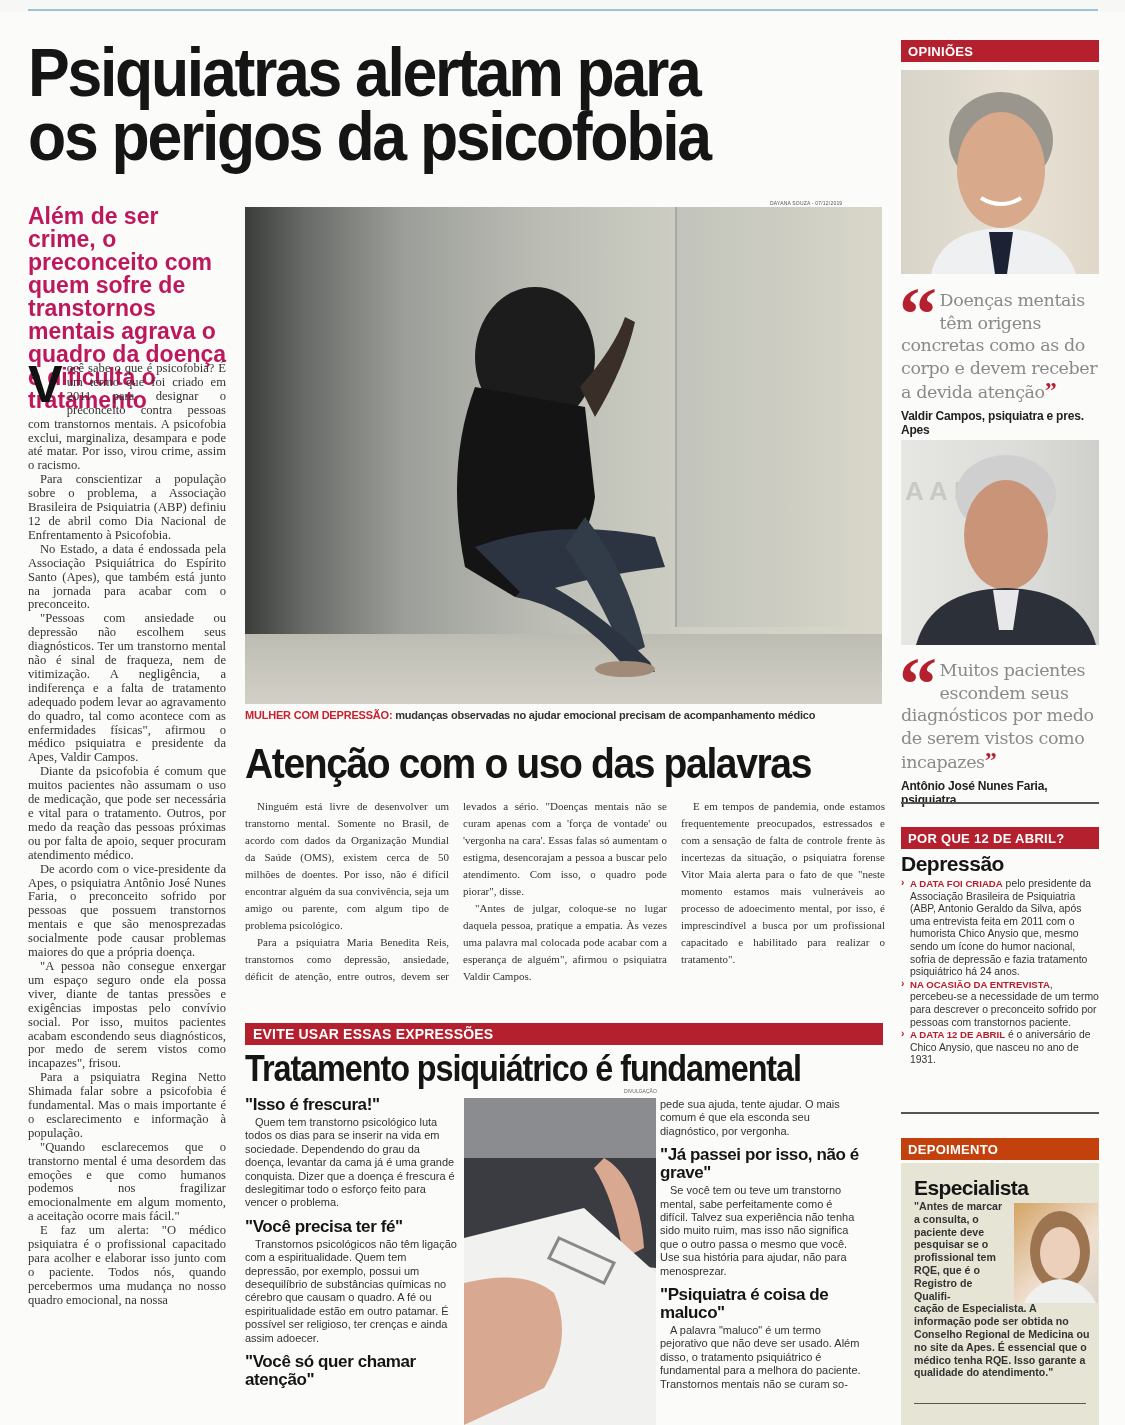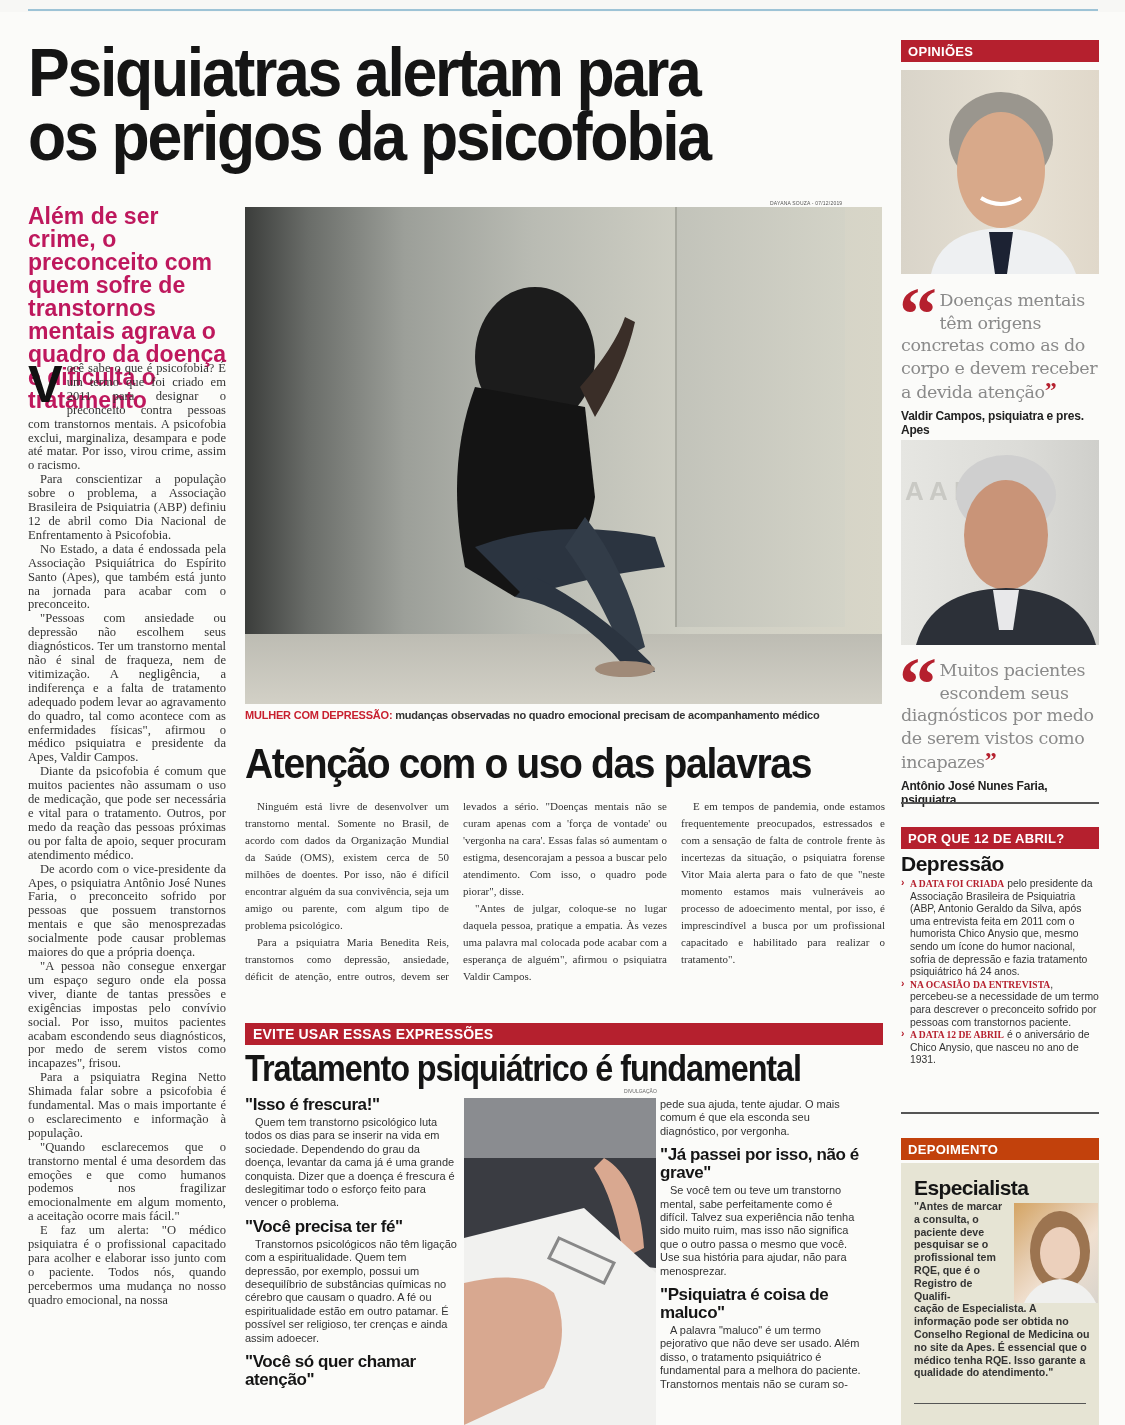--- a/index.html
+++ b/index.html
@@ -63,21 +63,21 @@
   .portrait-2 { top: 440px; height: 205px; background: linear-gradient(90deg, #e6e6e2, #dcdcd8 60%, #cfcfcb); }
   .quote { position: absolute; left: 901px; width: 198px; font-family: "DejaVu Serif", serif; font-size: 17.5px; line-height: 22.5px; color: #8a8a8a; font-weight: 300; letter-spacing: -0.4px; }
   .quote .qmark { float: left; font-family: "Liberation Serif", serif; font-weight: 700; color: #b5202e; font-size: 76px; line-height: 50px; margin: 0 3px -4px -2px; height: 46px; }
   .quote .qend { font-family: "Liberation Serif", serif; font-weight: 700; color: #b5202e; font-size: 24px; }
   .attrib { position: absolute; left: 901px; width: 198px; font-family: "Liberation Sans", sans-serif; font-weight: 700; font-size: 12px; color: #222; letter-spacing: -0.2px; }
   .rule { position: absolute; left: 901px; width: 198px; height: 2px; background: #555; }
   .side-title { position: absolute; left: 901px; font-family: "Liberation Sans", sans-serif; font-weight: 700; font-size: 21px; color: #151515; letter-spacing: -0.5px; }
   .side-list { position: absolute; left: 901px; top: 878px; width: 198px; font-family: "Liberation Sans", sans-serif; font-size: 10.4px; line-height: 12.6px; color: #333; }
   .side-list li { list-style: none; padding-left: 9px; position: relative; }
   .side-list li::before { content: "›"; position: absolute; left: 0; top: -1px; color: #b5202e; font-weight: 700; }
-  .side-list .lead { color: #b5202e; font-weight: 700; text-transform: uppercase; font-size: 9.6px; font-family: Liberation Serif, serif; }
+  .side-list .lead { color: #b5202e; font-weight: 700; text-transform: uppercase; font-size: 9.6px; }
   .depo-box { position: absolute; left: 901px; top: 1163px; width: 198px; height: 262px; background: #e6e4d4; }
   .depo-title { position: absolute; left: 914px; top: 1176px; font-family: "Liberation Sans", sans-serif; font-weight: 700; font-size: 21px; color: #151515; letter-spacing: -0.6px; }
   .depo-photo { position: absolute; left: 1014px; top: 1203px; width: 84px; height: 100px; background: linear-gradient(135deg, #d4a463 0%, #e4c8a8 35%, #f0e0d0 60%, #d9d4cc 100%); }
   .depo-text { position: absolute; left: 914px; top: 1200px; width: 180px; font-family: "Liberation Sans", sans-serif; font-size: 10.6px; line-height: 12.8px; color: #333; font-weight: 600; }
   .depo-text .narrow { display: block; width: 96px; }
   .depo-rule { position: absolute; left: 914px; top: 1403px; width: 172px; height: 1px; background: #555; }
 </style>
 </head>
 <body>
 
@@ -112,21 +112,21 @@
     <ellipse cx="210" cy="90" rx="60" ry="70" fill="#1c1c1c"></ellipse>
     <path d="M150 120 Q120 200 140 300 L190 330 Q260 300 270 230 L260 140 Z" fill="#141414"></path>
     <path d="M150 280 Q230 250 330 270 L340 300 Q260 310 200 330 Z" fill="#2b3440"></path>
     <path d="M260 250 Q300 300 320 380 L300 390 Q270 320 240 280 Z" fill="#323c48"></path>
     <path d="M190 330 Q250 340 300 400 L330 405 L325 395 Q270 340 210 310 Z" fill="#2b3440"></path>
     <path d="M255 120 Q290 80 300 50 L310 55 Q300 100 270 150 Z" fill="#3a2e28"></path>
     <ellipse cx="300" cy="402" rx="30" ry="8" fill="#a08a78"></ellipse>
   </svg>
 </div>
 <div class="caption">
-  <span class="cap-label">MULHER COM DEPRESSÃO:</span><span> mudanças observadas no quadro emocional precisam de acompanhamento médico</span>
+  <span class="cap-label">MULHER COM DEPRESSÃO:</span><span> mudanças observadas no ajudar emocional precisam de acompanhamento médico</span>
 </div>
 
 <h2 class="sub-head">Atenção com o uso das palavras</h2>
 <div class="cols4 body-col">
   <p>Ninguém está livre de desenvolver um transtorno mental. Somente no Brasil, de acordo com dados da Organização Mundial da Saúde (OMS), existem cerca de 50 milhões de doentes. Por isso, não é difícil encontrar alguém da sua convivência, seja um amigo ou parente, com algum tipo de problema psicológico.</p>
   <p>Para a psiquiatra Maria Benedita Reis, transtornos como depressão, ansiedade, déficit de atenção, entre outros, devem ser levados a sério. "Doenças mentais não se curam apenas com a 'força de vontade' ou 'vergonha na cara'. Essas falas só aumentam o estigma, desencorajam a pessoa a buscar pelo atendimento. Com isso, o quadro pode piorar", disse.</p>
   <p>"Antes de julgar, coloque-se no lugar daquela pessoa, pratique a empatia. Às vezes uma palavra mal colocada pode acabar com a esperança de alguém", afirmou o psiquiatra Valdir Campos.</p>
   <p>E em tempos de pandemia, onde estamos frequentemente preocupados, estressados e com a sensação de falta de controle frente às incertezas da situação, o psiquiatra forense Vitor Maia alerta para o fato de que "neste momento estamos mais vulneráveis ao processo de adoecimento mental, por isso, é imprescindível a busca por um profissional capacitado e habilitado para realizar o tratamento".</p>
 </div>
 

